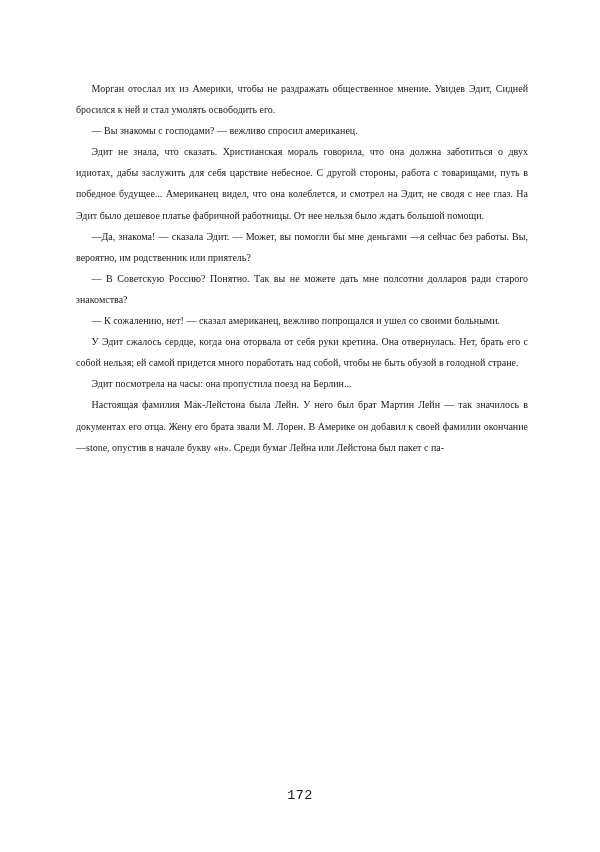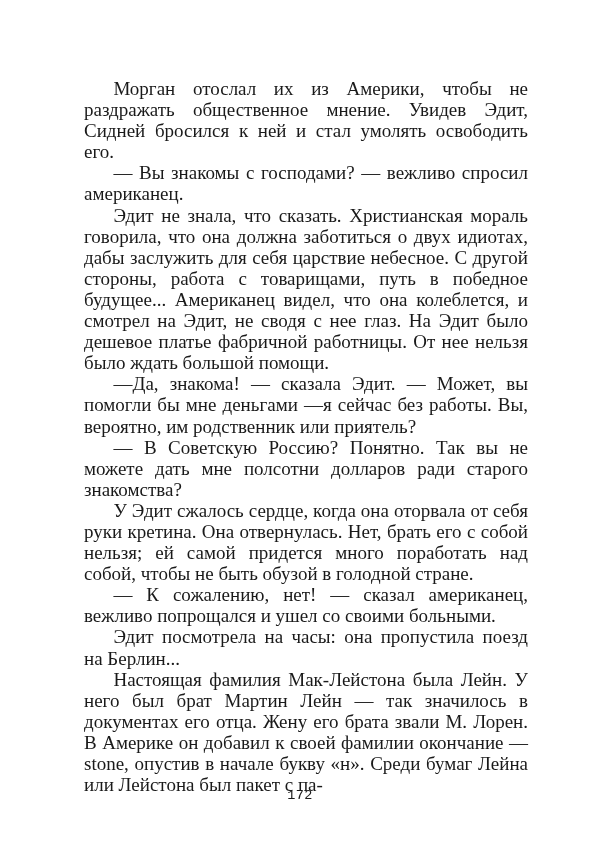--- a/index.html
+++ b/index.html
@@ -15,26 +15,25 @@
     overflow: hidden;
   }
   .page {
     position: relative;
     width: 600px;
     height: 852px;
     box-sizing: border-box;
     padding: 78px 72px 0 76px;
   }
   .text-body {
-    font-size: 19px;
+    font-size: 10px;
     line-height: 21.1px;
     text-align: justify;
     text-justify: inter-word;
     hyphens: manual;
-    margin-left: 8px;
   }
   .para {
     margin: 0;
     text-indent: 1.55em;
   }
   .folio {
     position: absolute;
     left: 0;
     right: 0;
     top: 788px;
@@ -48,19 +47,19 @@
 </head>
 <body>
 
 <div class="page">
   <div class="text-body">
     <p class="para">Морган отослал их из Америки, чтобы не раздражать общественное мнение. Увидев Эдит, Сидней бросился к ней и стал умолять освободить его.</p>
     <p class="para">— Вы знакомы с господами? — вежливо спросил американец.</p>
     <p class="para">Эдит не знала, что сказать. Христианская мораль говорила, что она должна заботиться о двух идиотах, дабы заслужить для себя  царствие небесное. С другой стороны, работа с товарищами, путь в победное будущее... Американец видел, что она колеблется, и смотрел на Эдит, не сводя с нее глаз. На Эдит было дешевое платье фабричной работницы. От нее нельзя было ждать большой помощи.</p>
     <p class="para">—Да, знакома! —  сказала Эдит. — Может, вы помогли бы мне деньгами —я сейчас без работы. Вы, вероятно, им родственник или приятель?</p>
     <p class="para">— В Советскую Россию? Понятно. Так вы не можете дать мне полсотни долларов ради старого знакомства?</p>
+    <p class="para">— К сожалению, нет! — сказал американец, вежливо попрощался и ушел со своими больными.</p>
     <p class="para">У Эдит сжалось сердце, когда она оторвала от себя руки кретина. Она отвернулась. Нет, брать его с собой нельзя; ей самой придется много поработать над собой, чтобы не быть обузой в голодной стране.</p>
-    <p class="para">— К сожалению, нет! — сказал американец, вежливо попрощался и ушел со своими больными.</p>
     <p class="para">Эдит посмотрела на часы: она пропустила поезд на Берлин...</p>
     <p class="para">Настоящая фамилия Мак-Лейстона была Лейн. У него был брат Мартин Лейн — так значилось в документах его отца. Жену его брата звали М. Лорен. В Америке он добавил к своей фамилии окончание —stone, опустив в начале букву «н». Среди бумаг Лейна или Лейстона был пакет с па-</p>
   </div>
   <div class="folio">172</div>
 </div>
 
 </body></html>

